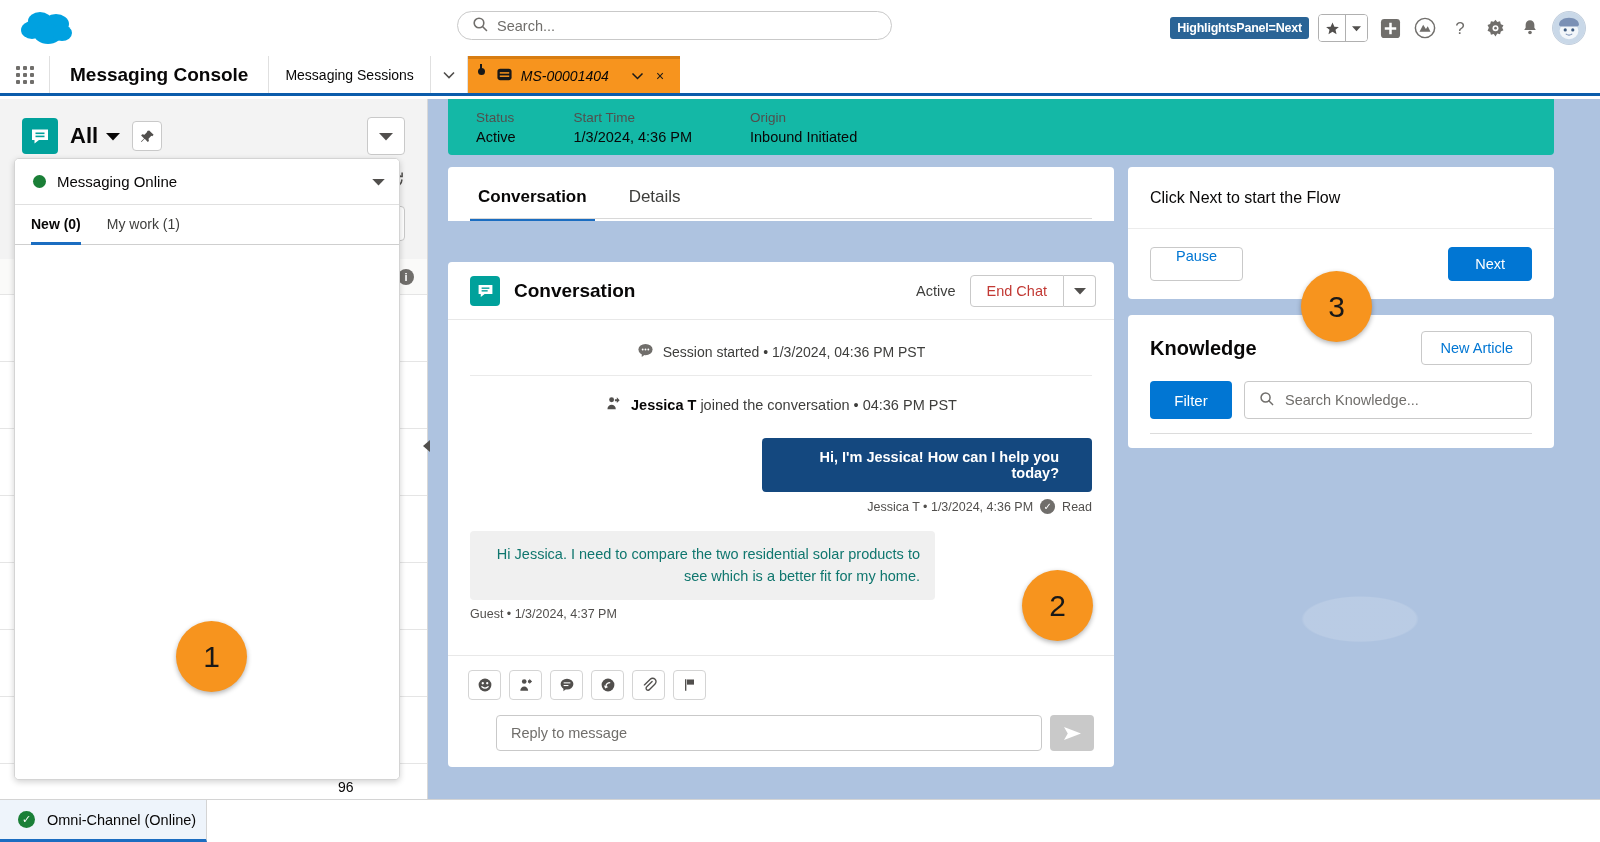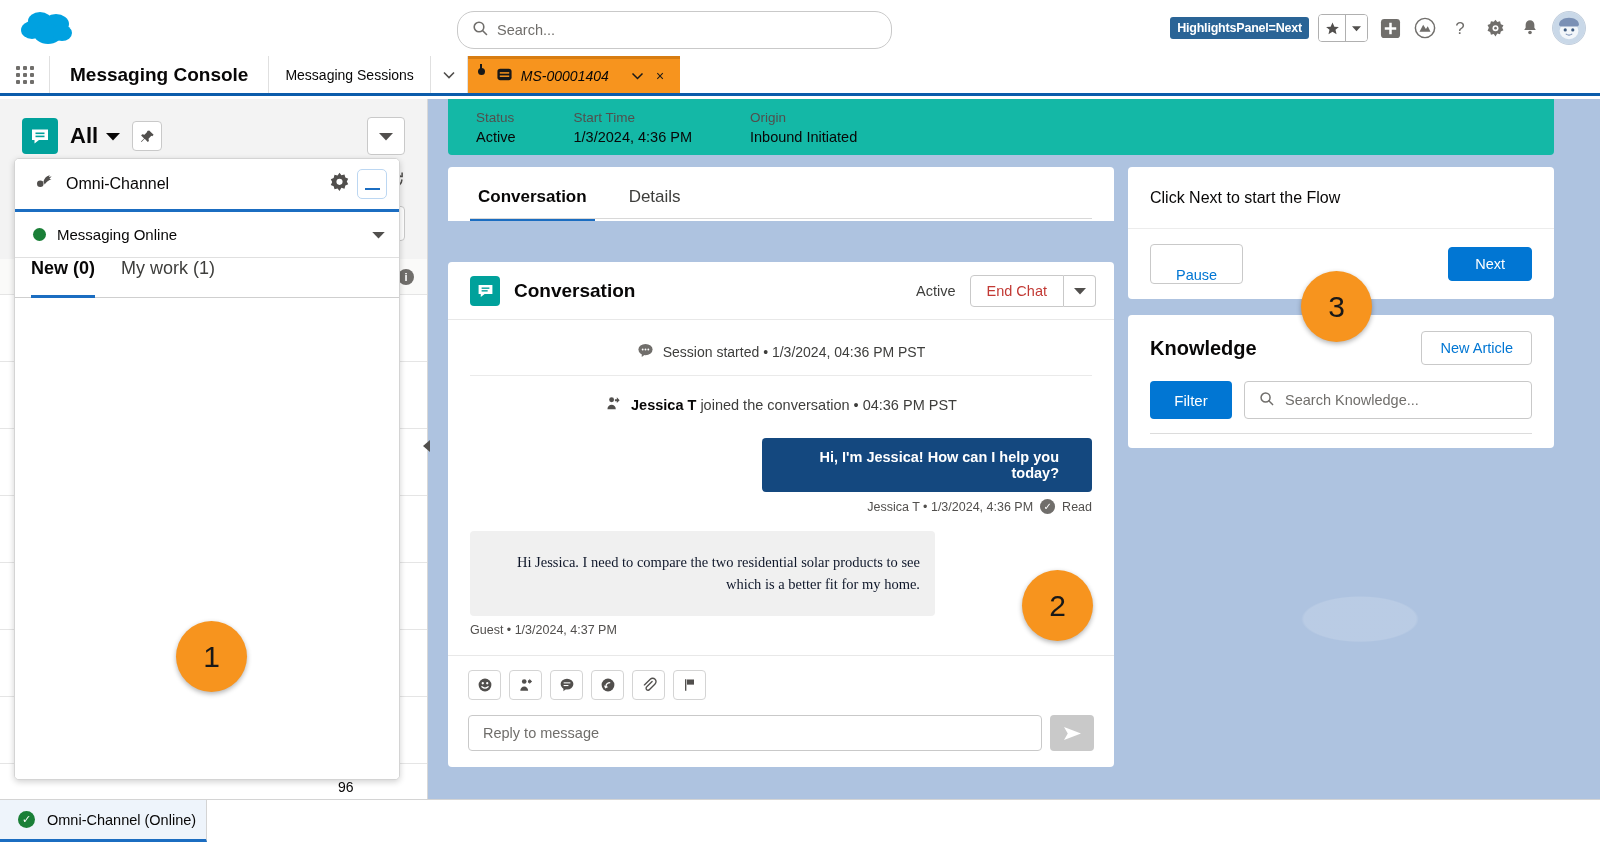--- a/index.html
+++ b/index.html
@@ -10,21 +10,21 @@
   }
   #app { position: relative; width: 1600px; height: 842px; }
 
   
   .gheader {
     position: absolute; left: 0; top: 0; width: 1600px; height: 56px;
     background: #fff; display: flex; align-items: center;
   }
   .sf-logo { position: absolute; left: 18px; top: 8px; width: 60px; height: 40px; }
   .gsearch {
-    position: absolute; left: 457px; top: 11px; width: 435px; height: 38px;
+    position: absolute; left: 457px; top: 11px; width: 435px; height: 29px;
     border: 1px solid #c9c9c9; border-radius: 17px; background: #fff;
     display: flex; align-items: center; padding: 0 14px; gap: 9px;
   }
   .gsearch input {
     border: none; outline: none; font-size: 14.5px; color: #3e3e3c;
     font-family: "Liberation Sans", sans-serif; flex: 1; background: transparent;
   }
   .gsearch input::placeholder { color: #706e6b; }
   .gicons {
     position: absolute; right: 14px; top: 7px; height: 42px;
@@ -182,21 +182,21 @@
     padding: 0 14px 0 18px; border-bottom: 1px solid #e0e0e0; background: #fff;
   }
   .dot-green { width: 13px; height: 13px; border-radius: 50%; background: #1a7f37; }
   .omni-status .lbl { font-size: 15px; color: #080707; }
   .omni-status .car { margin-left: auto; color: #514f4d; font-size: 11px; }
   .omni-tabs {
     height: 40px; display: flex; align-items: stretch; border-bottom: 1px solid #cfcfcf;
     padding-left: 16px; gap: 26px; background: #fff;
   }
   .otab {
-    display: flex; align-items: flex-start; font-size: 18px; color: #3e3e3c;
+    display: flex; align-items: center; font-size: 14px; color: #3e3e3c;
     border-bottom: 3px solid transparent; margin-bottom: -1px;
   }
   .otab.sel { color: #080707; font-weight: bold; border-bottom-color: #1b6dc1; }
   .omni-body { flex: 1; background: #fff; }
 
   
   .collapse-handle {
     position: absolute; left: 420px; top: 432px; width: 14px; height: 28px;
     display: flex; align-items: center; justify-content: center;
     color: #514f4d; font-size: 11px; z-index: 5;
@@ -275,32 +275,32 @@
     display: flex; align-items: center; gap: 7px; margin-top: 7px;
     font-size: 12.5px; color: #514f4d;
   }
   .read-ic {
     width: 15px; height: 15px; border-radius: 50%; background: #706e6b;
     display: flex; align-items: center; justify-content: center;
     color: #fff; font-size: 10px;
   }
   .msg-in { display: flex; flex-direction: column; align-items: flex-start; margin-top: 17px; }
   .bub-in {
-    background: #f0f0f0; color: #0f172a; font-size: 14.5px; line-height: 1.55;
-    padding: 20px 15px; border-radius: 4px; max-width: 465px; font-family: Liberation Serif, serif;
+    background: #f0f0f0; color: #0f766e; font-size: 14.5px; line-height: 1.55;
+    padding: 12px 15px; border-radius: 4px; max-width: 465px;
   }
 
   .composer { border-top: 1px solid #e8e8e8; padding: 14px 20px 16px 20px; }
   .ctoolbar { display: flex; gap: 8px; }
   .ctool {
     width: 33px; height: 30px; border: 1px solid #d4d4d4; border-radius: 4px;
     background: #fff; display: flex; align-items: center; justify-content: center;
     color: #514f4d;
   }
-  .crow { display: flex; align-items: stretch; gap: 8px; margin-top: 15px; }
+  .crow { display: flex; align-items: stretch; gap: 8px; margin-top: 15px; margin-left: 28px; }
   .cinput {
     flex: 1; height: 36px; border: 1px solid #c9c9c9; border-radius: 4px;
     background: #fff; display: flex; align-items: center; padding: 0 14px;
   }
   .cinput input {
     border: none; outline: none; background: transparent; width: 100%;
     font-size: 14.5px; color: #3e3e3c; font-family: "Liberation Sans", sans-serif;
   }
   .cinput input::placeholder { color: #706e6b; }
   .send-btn {
@@ -314,23 +314,23 @@
     background: #fff; border-radius: 4px; display: flex; flex-direction: column;
   }
   .flow-msg {
     height: 62px; display: flex; align-items: center; padding: 0 22px;
     font-size: 16px; color: #080707; border-bottom: 1px solid #ececec;
   }
   .flow-actions {
     flex: 1; display: flex; align-items: center; padding: 0 22px; gap: 10px;
   }
   .btn-neutral {
-    height: 40px; padding: 0 25px; border: 1px solid #c9c9c9; border-radius: 4px;
+    height: 34px; padding: 0 25px; border: 1px solid #c9c9c9; border-radius: 4px;
     background: #fff; color: #0176d3; font-size: 14.5px;
-    display: flex; align-items: flex-end;
+    display: flex; align-items: flex-start;
   }
   .btn-brand {
     height: 34px; padding: 0 26px; border-radius: 4px; border: 1px solid #0176d3;
     background: #0176d3; color: #fff; font-size: 14.5px;
     display: flex; align-items: center; margin-left: auto;
   }
   .knowcard {
     position: absolute; left: 1128px; top: 315px; width: 426px; height: 133px;
     background: #fff; border-radius: 4px; padding: 0 22px;
   }
@@ -636,40 +636,20 @@
       <div class="lrow">
         <div class="inner">
           <div class="t1">96</div>
           <div class="t2">est</div>
         </div>
       </div>
     </div>
   </div>
 
   <div class="omni">
-    <div class="omni-hd">
-      <span>
-        <svg width="20" height="20" viewBox="0 0 22 22" fill="#514f4d">
-          <circle cx="8" cy="13" r="3.6"></circle>
-          <path d="M11.5 10.5C12.5 6.5 15 4 18.5 3.5l-1 2.4 3-1.2-2.5 3 2.3.1c-3.6 1.6-6 3.6-7.5 6z"></path>
-        </svg>
-      </span>
-      <span class="omni-title">Omni-Channel</span>
-      <span class="sp">
-        <span>
-          <svg width="23" height="23" viewBox="0 0 24 24" fill="#514f4d">
-            <path d="M12 1.8l2 2.6 3.2-.8.9 3.2 3 1.3-1.5 2.9 1.5 2.9-3 1.3-.9 3.2-3.2-.8L12 20.8l-2-2.6-3.2.8-.9-3.2-3-1.3L4.4 11.4 2.9 8.5l3-1.3.9-3.2 3.2.8z"></path>
-            <circle cx="12" cy="11.3" r="3.2" fill="#fff"></circle>
-          </svg>
-        </span>
-        <span class="min-btn">
-            <i></i>
-          </span>
-      </span>
-    </div>
 
     <div class="omni-status">
       <span class="dot-green"></span>
       <span class="lbl">Messaging Online</span>
       <span class="car">
         <svg width="13" height="8" viewBox="0 0 14 9" fill="#514f4d">
             <polygon points="0,1 14,1 7,8.5"></polygon>
           </svg>
       </span>
     </div>

